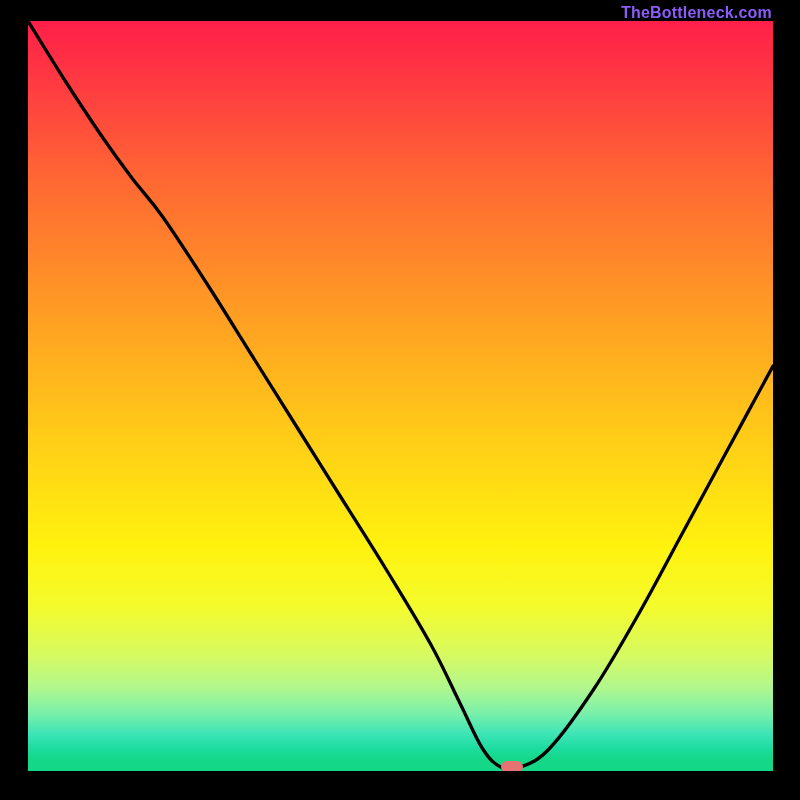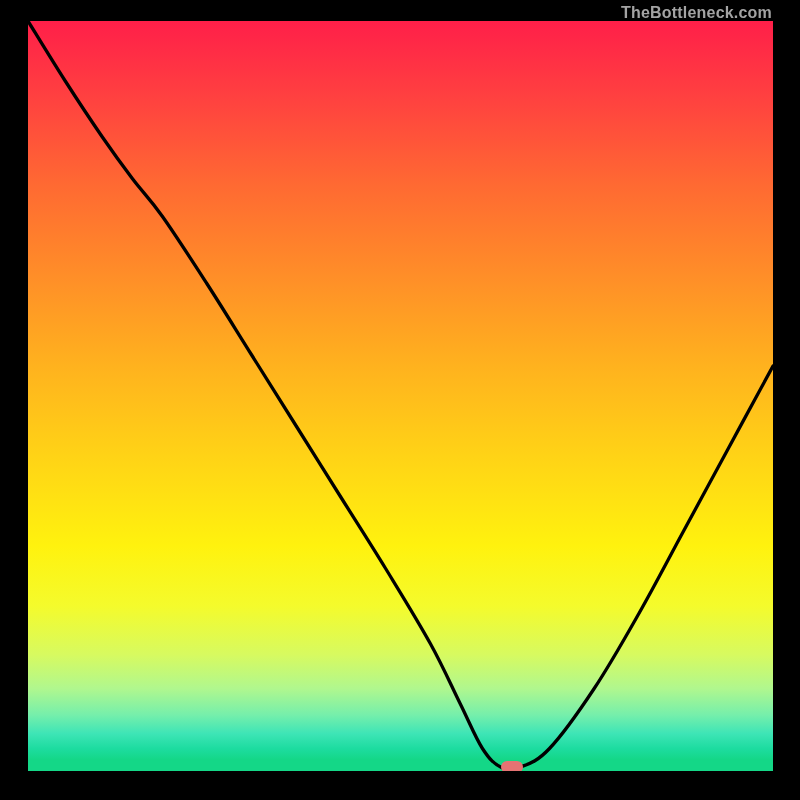--- a/index.html
+++ b/index.html
@@ -32,21 +32,21 @@
       #14d787 100%
     );
   }
   .attribution {
     position: absolute;
     top: 4px;
     right: 28px;
     font-family: Arial, Helvetica, sans-serif;
     font-size: 16px;
     font-weight: 600;
-    color: #a3a3a3;
+    color: #8b5cf6;
     letter-spacing: 0.2px;
   }
   svg.plot {
     position: absolute;
     left: 0; top: 0;
     width: 745px;
     height: 750px;
   }
   .marker {
     position: absolute;

